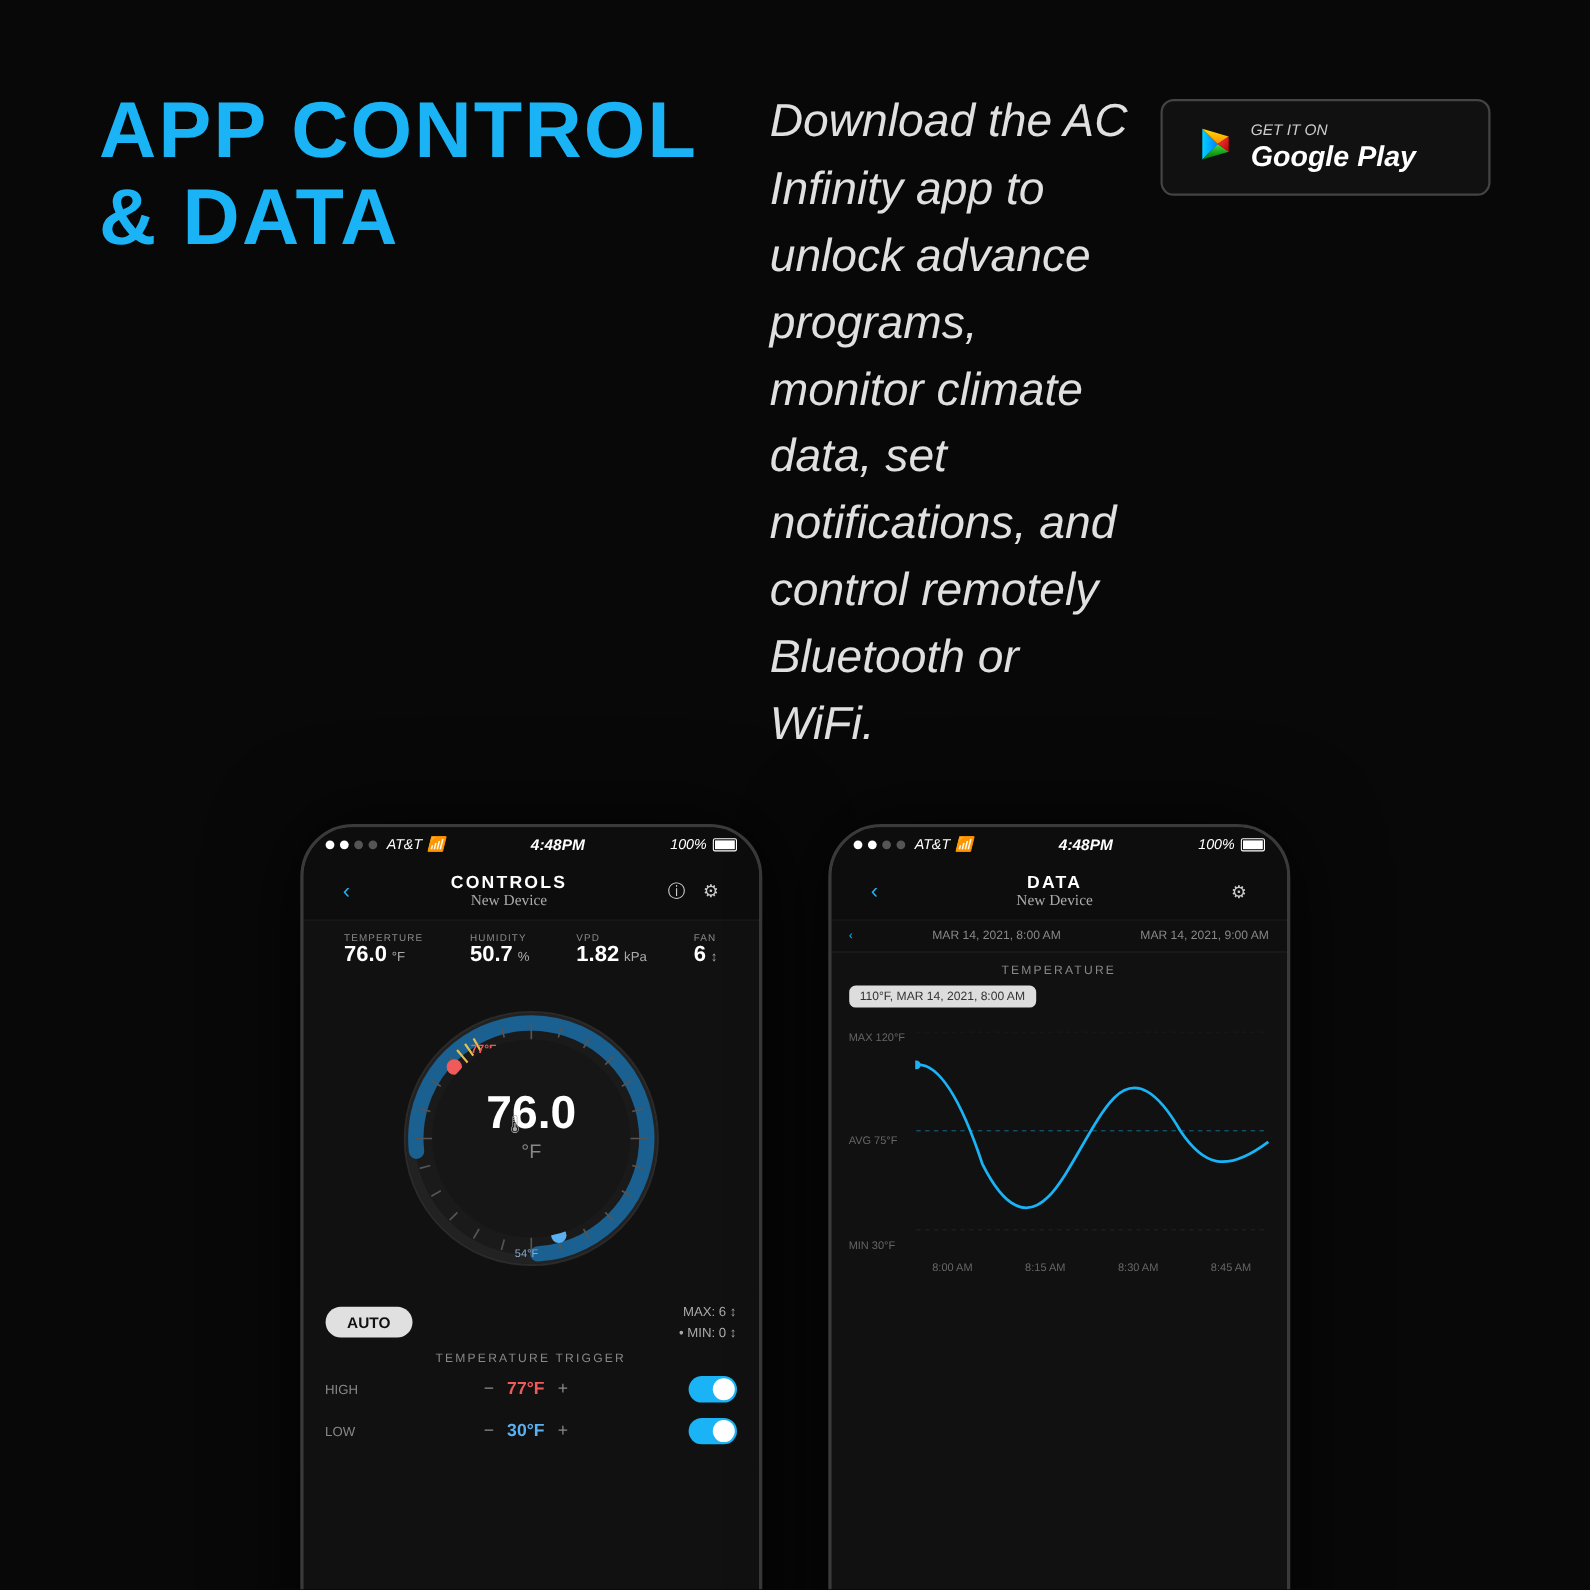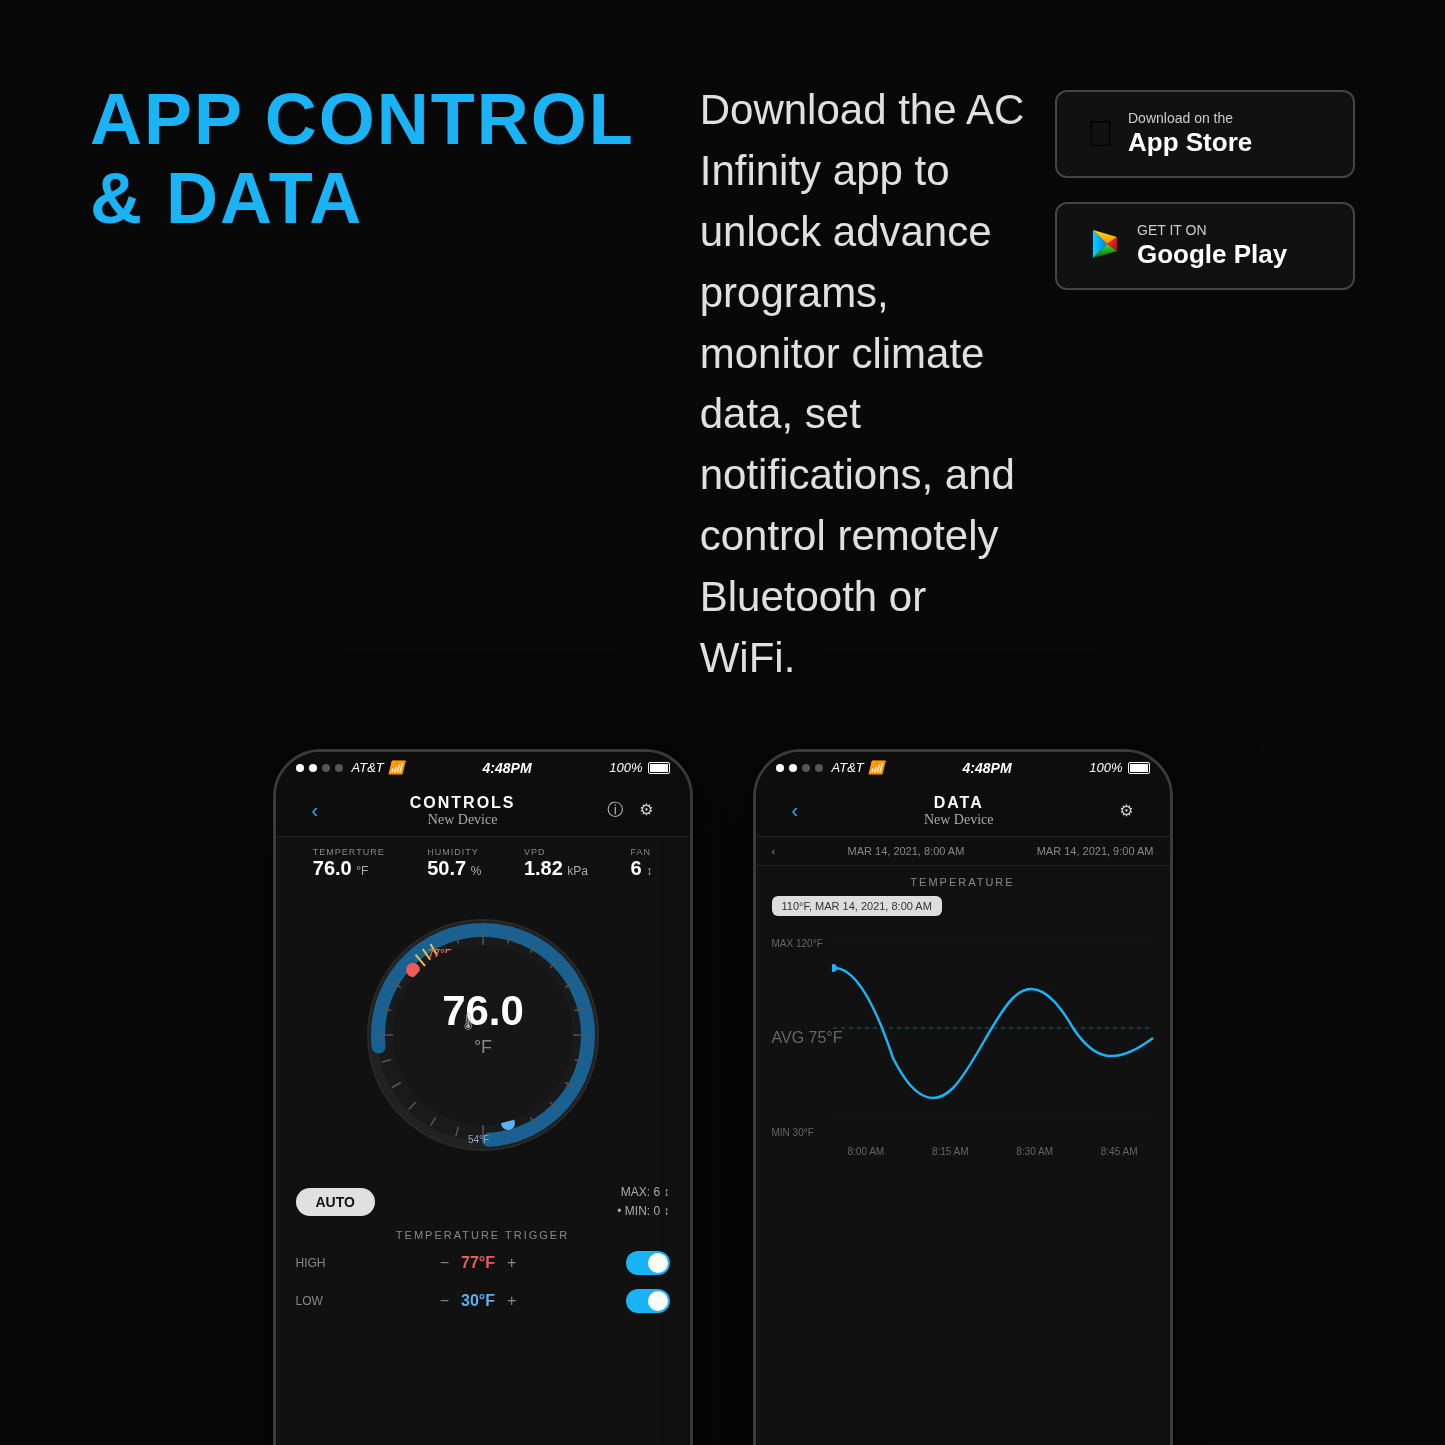--- a/index.html
+++ b/index.html
@@ -34,20 +34,21 @@
       color: #1ab3f5;
       letter-spacing: 2px;
       line-height: 1.1;
     }
 
     .content-row {
       display: flex;
       align-items: flex-start;
       justify-content: space-between;
       gap: 28px;
+      font-style: italic;
     }
 
     .description-text {
       font-size: 42px;
       color: #e0e0e0;
       line-height: 1.45;
       max-width: 620px;
       font-weight: 400;
     }
 
@@ -447,27 +448,20 @@
 <div class="page-container">
 
   <div class="top-section">
     <h1 class="main-title">APP CONTROL &amp; DATA</h1>
 
     <div class="content-row">
       <p class="description-text">Download the AC Infinity app to unlock advance programs, monitor climate data, set notifications, and control remotely Bluetooth or WiFi.</p>
 
       <div class="store-buttons">
 
-        <div class="store-btn">
-          <div class="apple-icon"></div>
-          <div class="store-btn-text">
-            <span class="store-btn-sub">Download on the</span>
-            <span class="store-btn-main">App Store</span>
-          </div>
-        </div>
 
         <div class="store-btn">
           <div>
             <svg width="36" height="36" viewBox="0 0 36 36">
               <defs>
                 <linearGradient id="g1" x1="0%" y1="0%" x2="100%" y2="0%">
                   <stop offset="0%" style="stop-color:#00d2ff"></stop>
                   <stop offset="100%" style="stop-color:#0080ff"></stop>
                 </linearGradient>
                 <linearGradient id="g2" x1="0%" y1="0%" x2="0%" y2="100%">
@@ -713,21 +707,21 @@
 
         <div class="chart-area">
           <div class="chart-title">TEMPERATURE</div>
 
           <div class="chart-tooltip">110°F, MAR 14, 2021, 8:00 AM</div>
 
           <div style="position:relative;">
             
             <div style="position:absolute;left:0;top:0;height:200px;display:flex;flex-direction:column;justify-content:space-between;">
               <span style="font-size:10px;color:#666;">MAX 120°F</span>
-              <span style="font-size:16px;color:#666;">AVG 75°F</span>
+              <span style="font-size:10px;color:#666;">AVG 75°F</span>
               <span style="font-size:10px;color:#666;">MIN 30°F</span>
             </div>
 
             <svg viewBox="0 0 320 200" width="100%" height="200px" style="margin-left:60px;width:calc(100% - 60px);">
 
               <line x1="0" y1="0" x2="320" y2="0" stroke="#333" stroke-width="0.5" stroke-dasharray="4,4"></line>
               <line x1="0" y1="90" x2="320" y2="90" stroke="#1ab3f5" stroke-width="0.5" stroke-dasharray="4,4"></line>
               <line x1="0" y1="180" x2="320" y2="180" stroke="#333" stroke-width="0.5" stroke-dasharray="4,4"></line>
 
               <path d="M0,30 C20,28 40,60 60,120 C80,160 100,170 120,150 C140,130 160,80 180,60 C200,40 220,55 240,90 C260,120 280,130 320,100" fill="none" stroke="#1ab3f5" stroke-width="2.5"></path>

